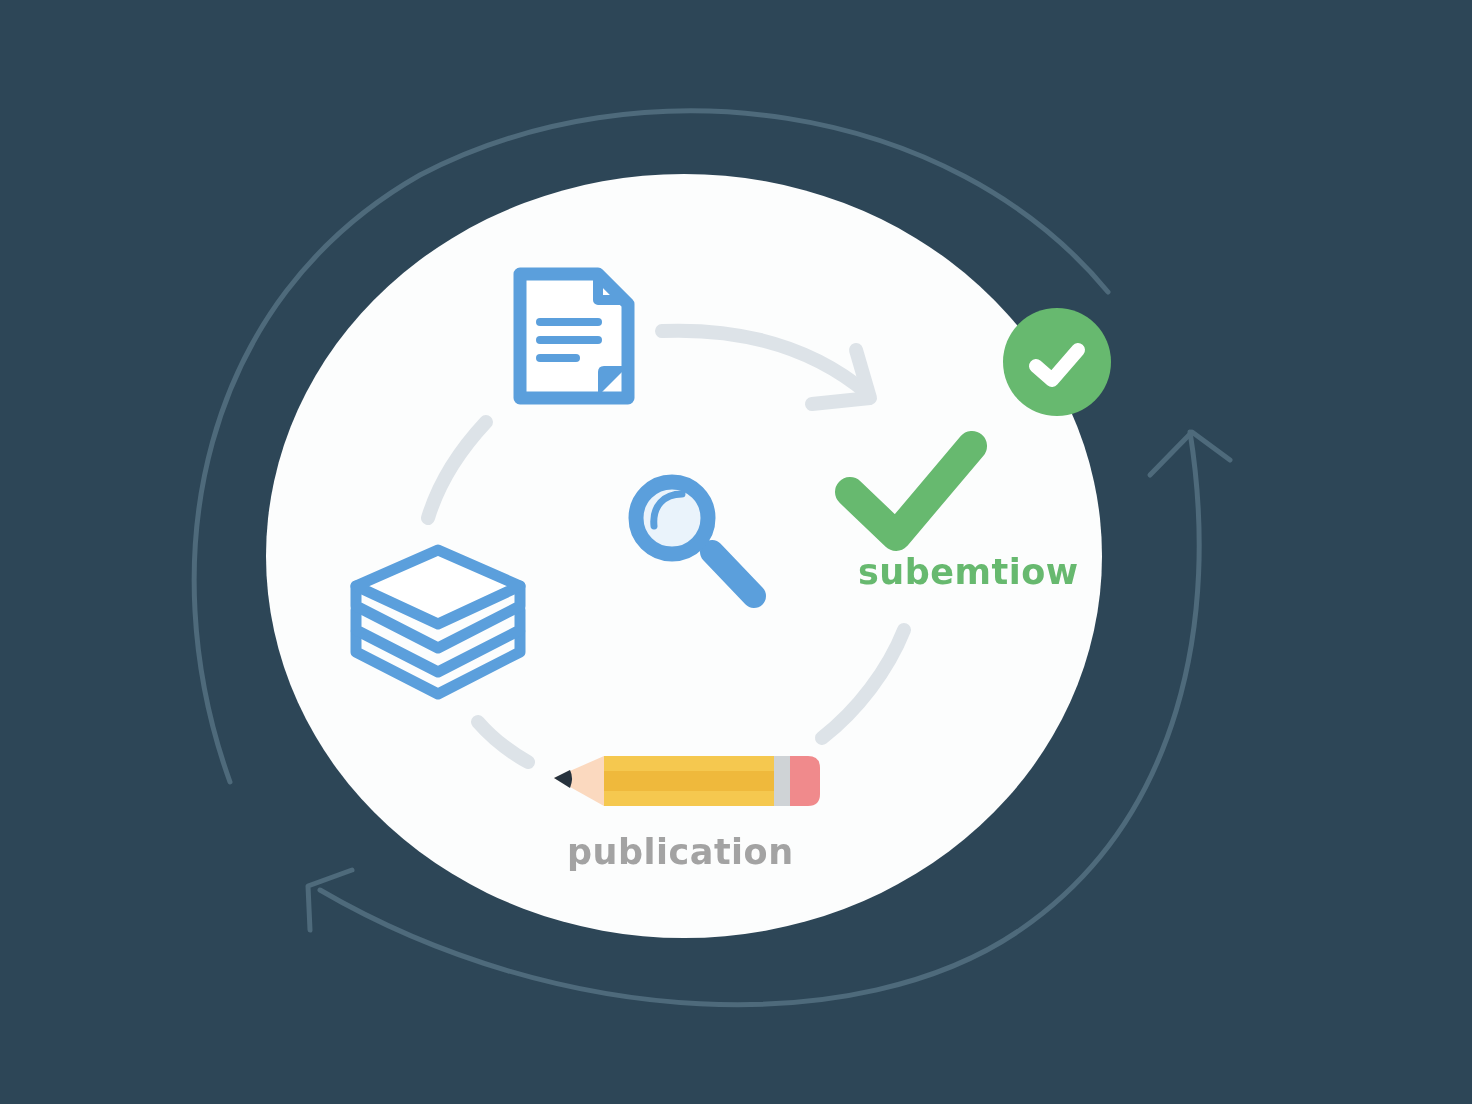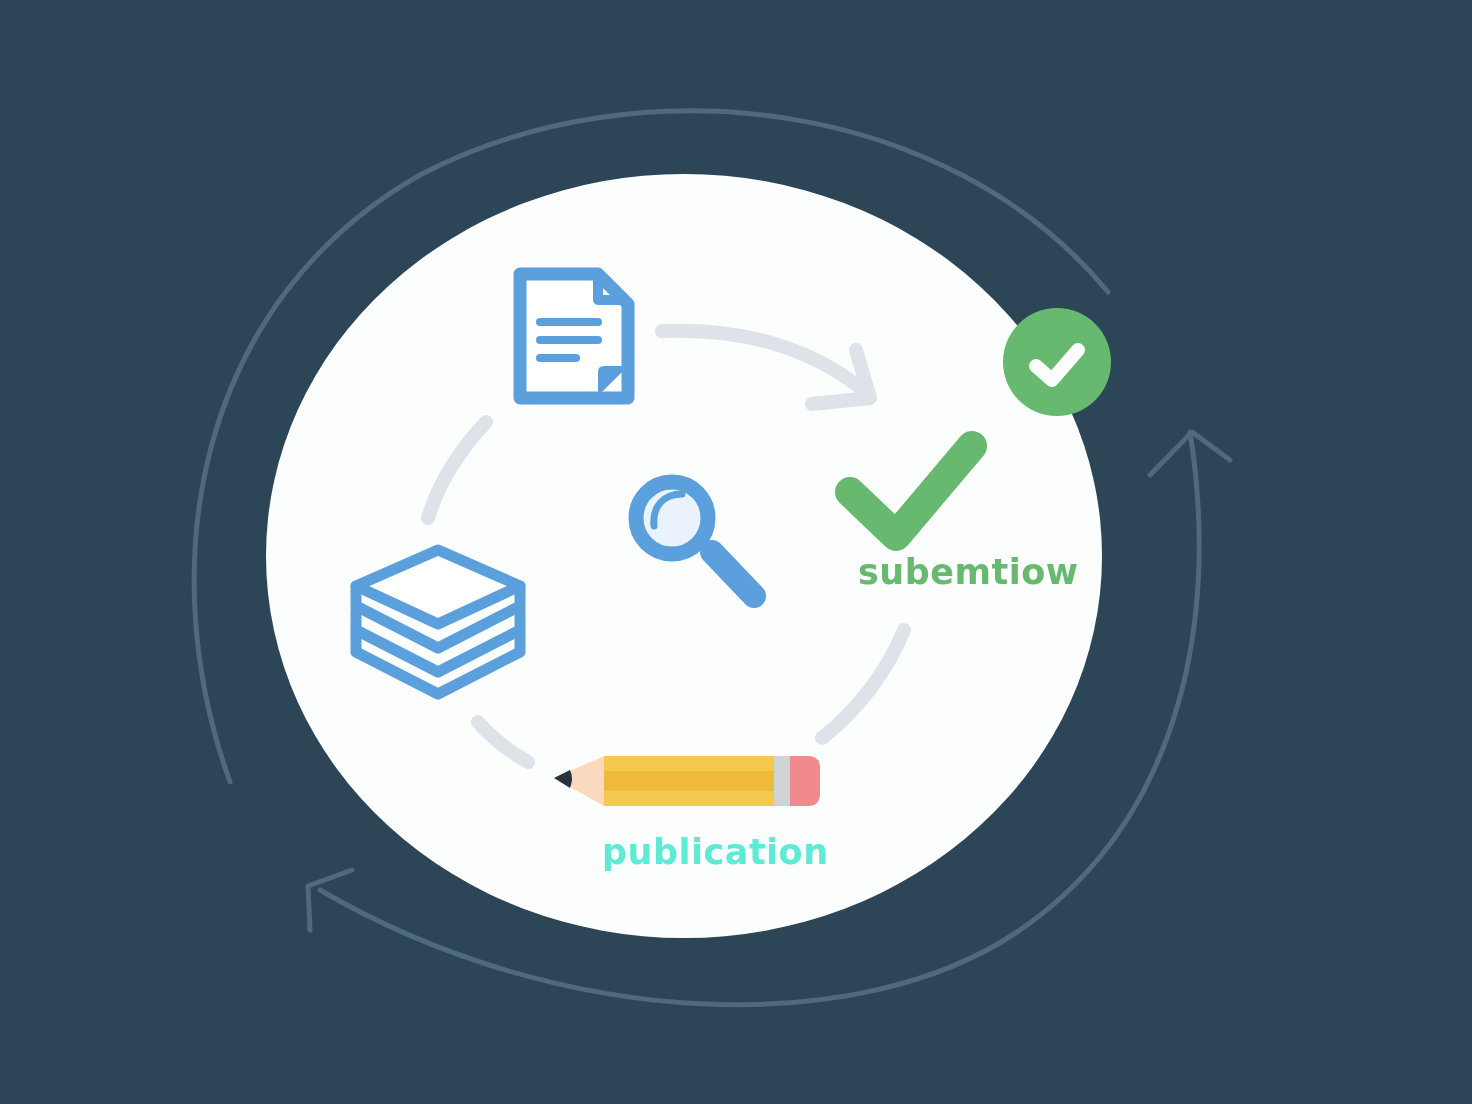--- a/index.html
+++ b/index.html
@@ -1,20 +1,20 @@
 <!DOCTYPE html>
 <html><head>
 <meta charset="utf-8">
 <style>
   html, body { margin: 0; padding: 0; }
   body { width: 1472px; height: 1104px; background: #2d4657; overflow: hidden; position: relative; font-family: "DejaVu Sans", sans-serif; }
   svg.stage { position: absolute; left: 0; top: 0; }
   .label { position: absolute; font-weight: bold; font-size: 35px; letter-spacing: 0.5px; }
   .lbl-sub { left: 842px; top: 552px; color: #67b96f; margin-left: 16px; }
-  .lbl-pub { left: 602px; top: 832px; color: #5eead4; }
+  .lbl-pub { left: 567px; top: 832px; color: #a3a3a3; }
 </style>
 </head>
 <body>
 
 <svg class="stage" width="1472" height="1104" viewBox="0 0 1472 1104">
 
   <g fill="none" stroke="#4e6a7b" stroke-width="5" stroke-linecap="round" stroke-linejoin="round">
     <path d="M230 782 C 150 560, 200 300, 420 175 C 640 60, 950 100, 1108 292"></path>
     <path d="M1190 432 C 1220 620, 1180 820, 1020 930 C 860 1040, 560 1030, 320 890"></path>
     <path d="M1150 475 L1192 432 L1230 460"></path>

